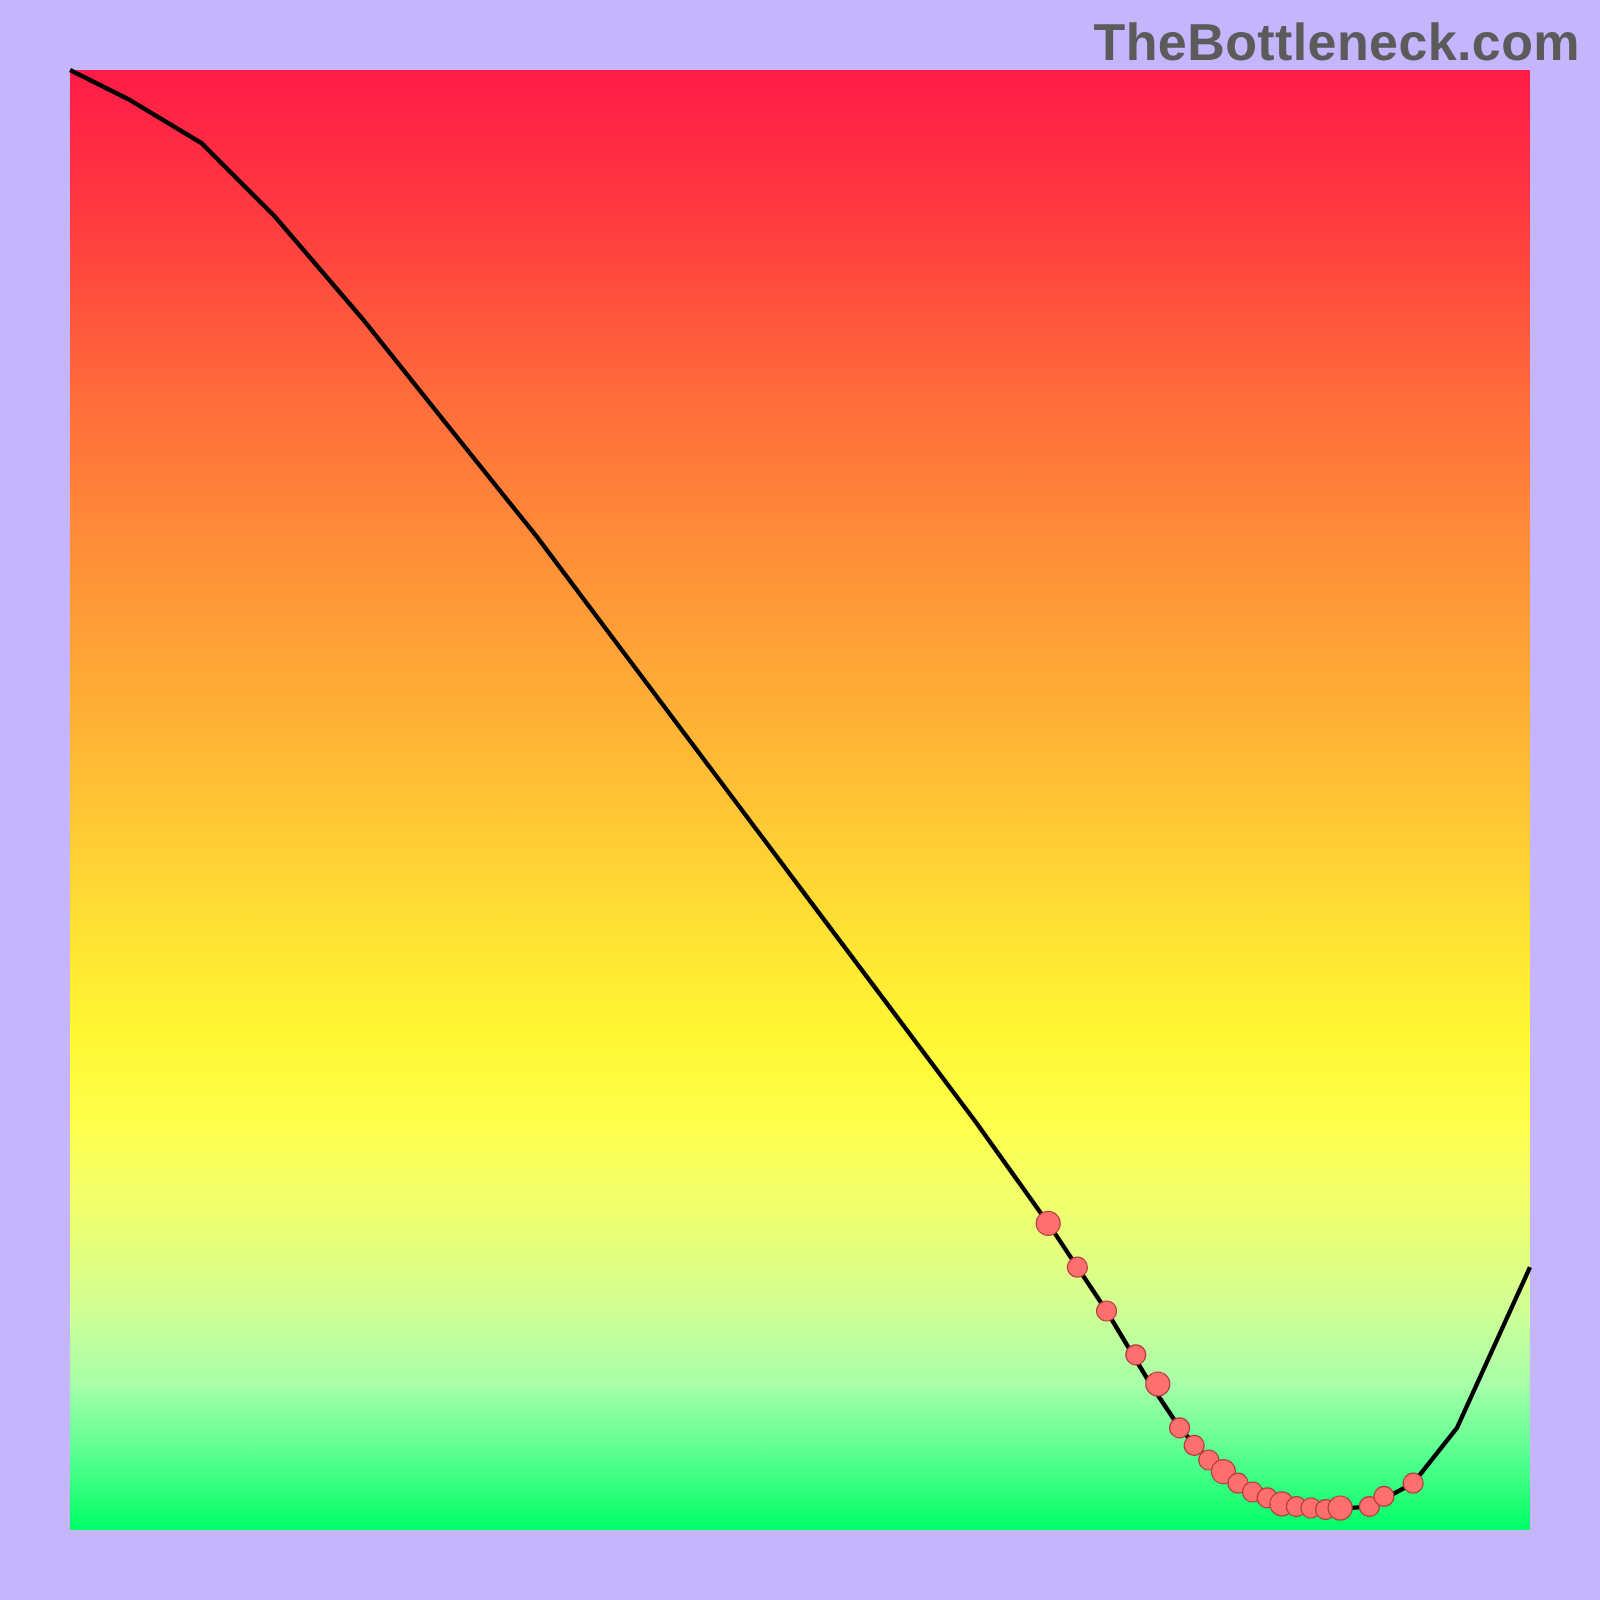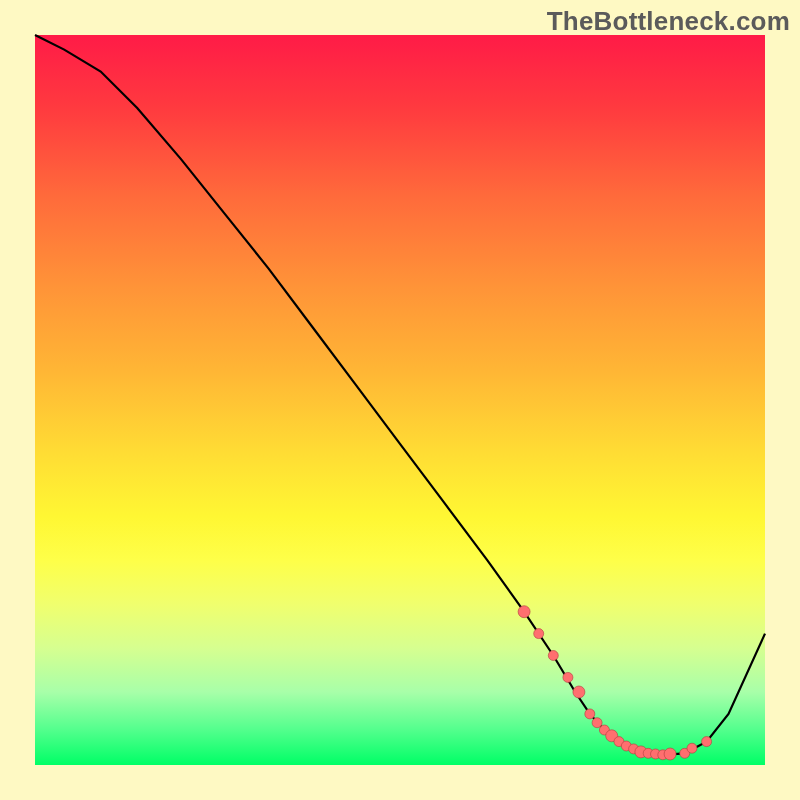--- a/index.html
+++ b/index.html
@@ -8,21 +8,21 @@
     width: 800px;
     height: 800px;
     background: #000;
     overflow: hidden;
     font-family: Arial, Helvetica, sans-serif;
   }
   .frame {
     position: relative;
     width: 800px;
     height: 800px;
-    background: #fef9c3;
+    background: #c4b5fd;
   }
   .watermark {
     position: absolute;
     top: 6px;
     right: 10px;
     font-size: 26px;
     font-weight: 600;
     color: #5b5b5b;
     letter-spacing: 0.2px;
     z-index: 10;

